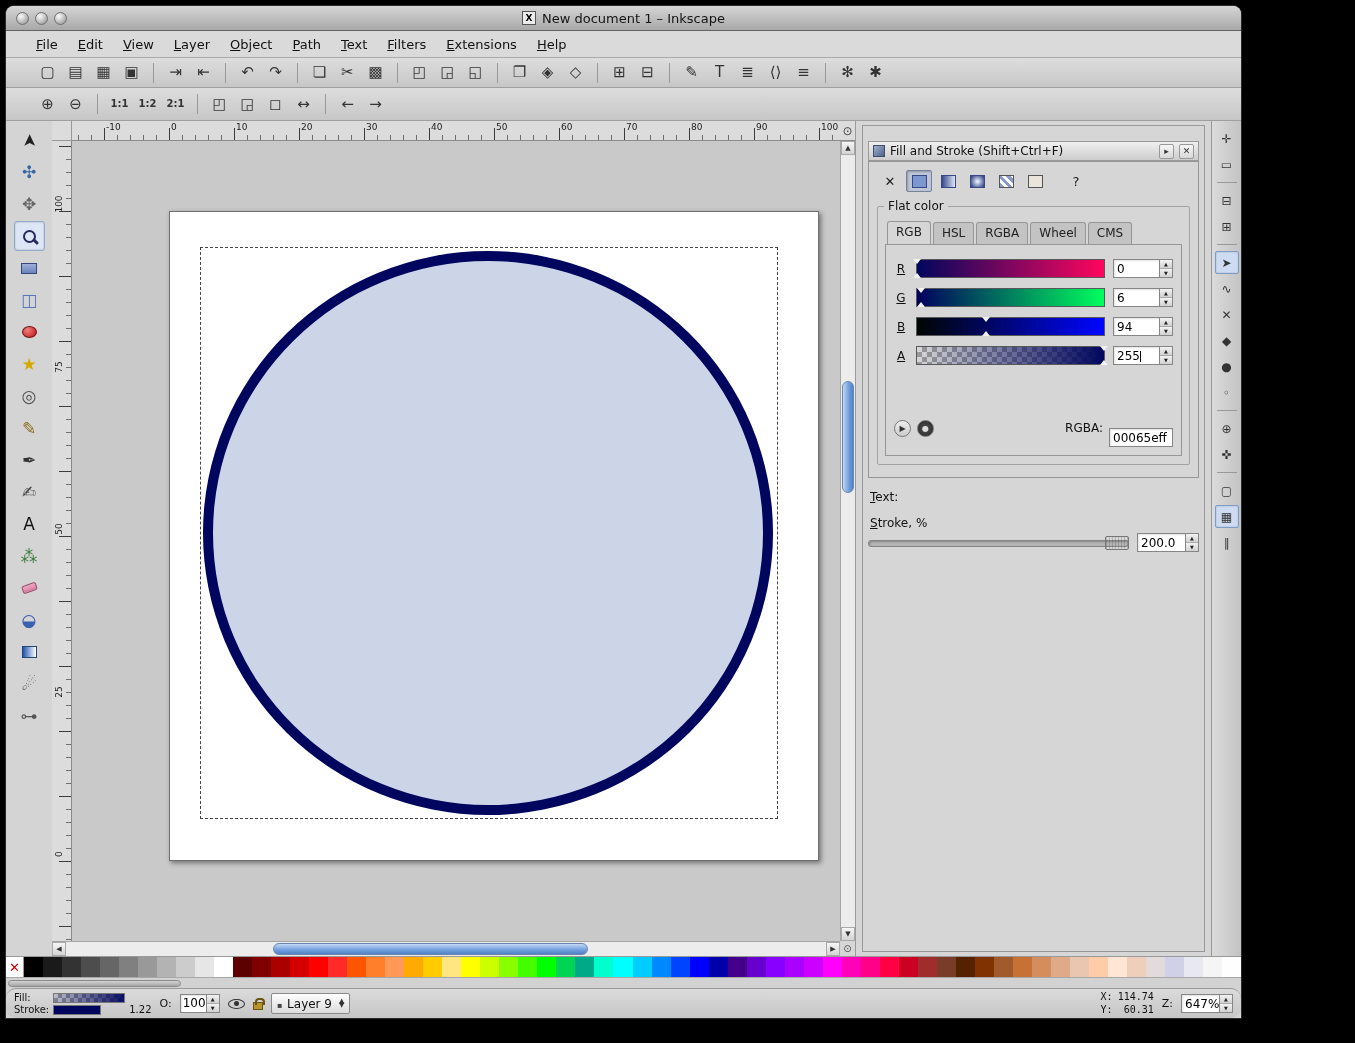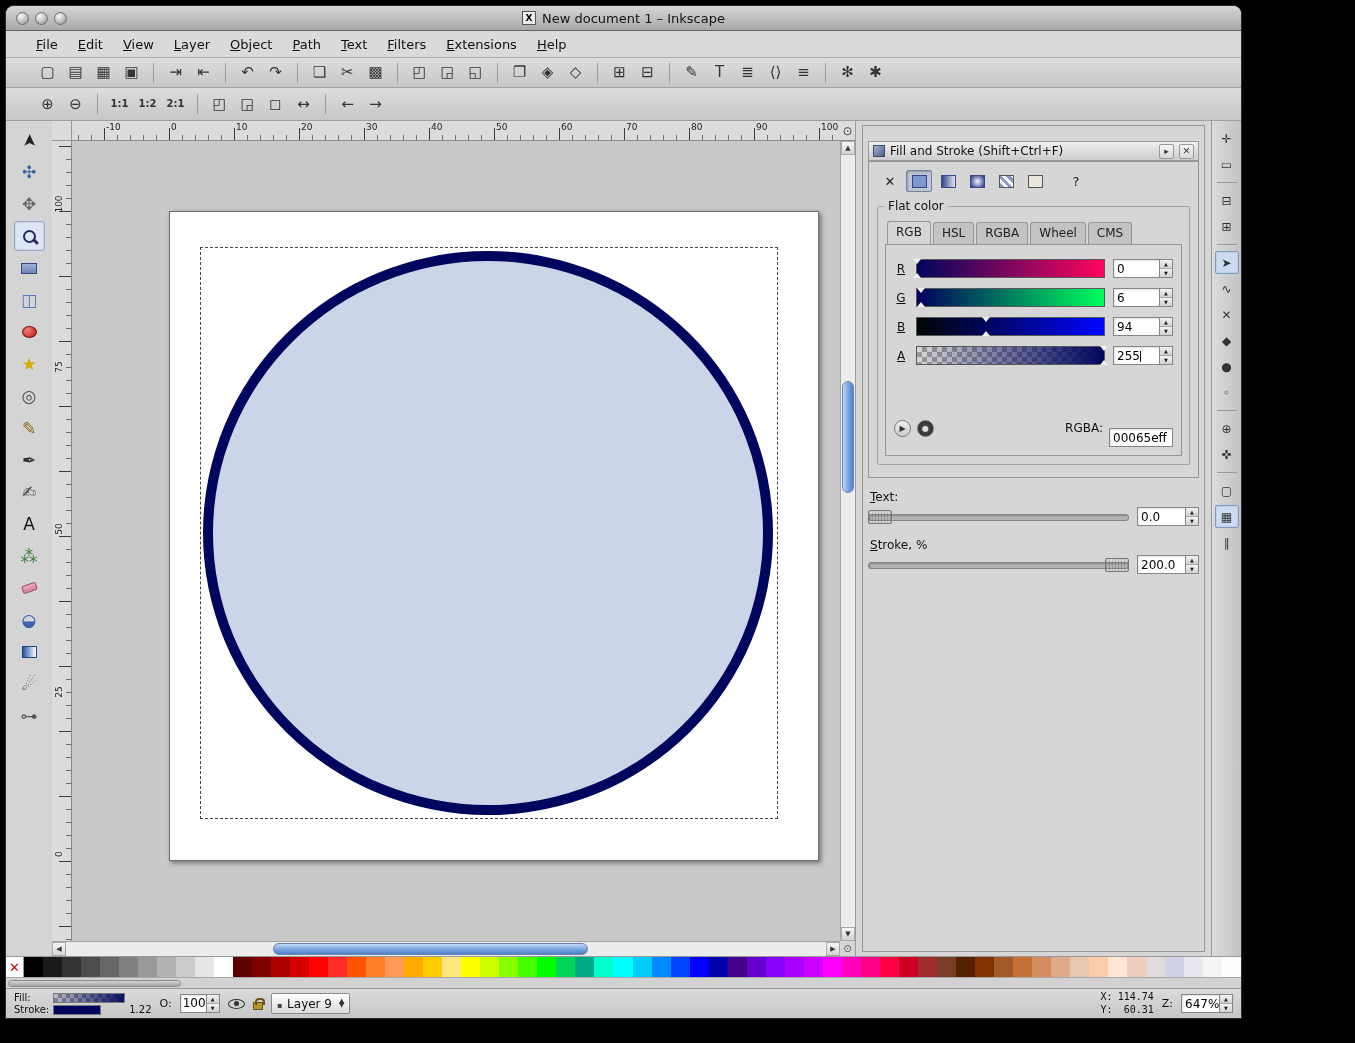--- a/index.html
+++ b/index.html
@@ -196,21 +196,21 @@
   .swatch { flex:1; }
   .remove-swatch { width:18px; flex:0 0 auto; background:#fff; display:flex; align-items:center; justify-content:center;
                    font-size:13px; font-weight:bold; color:#cc0000; border-right:1px solid #999; }
   .remove-swatch::before { content:"✕"; }
   #palette-scroll { height:11px; flex:0 0 auto; background:#d2d2d2; border-top:1px solid #a8a8a8; position:relative; }
   .pthumb { position:absolute; left:2px; top:2px; height:7px; width:14%; border-radius:4px;
             background:linear-gradient(#d3d3d3,#a6a6a6); border:1px solid #8a8a8a; }
 
   
   #statusbar { height:30px; flex:0 0 auto; background:linear-gradient(#dbdbdb,#c6c6c6); border-top:1px solid #999;
-               display:flex; align-items:center; padding:0 8px; gap:8px; font-size:11px; color:#111; }
+               display:flex; align-items:center; padding:0 8px; gap:8px; font-size:11px; color:#111;border-radius:10px; }
   .fs-ind { display:grid; grid-template-columns:auto auto auto; gap:0 4px; align-items:center; font-size:10px; line-height:1.2; }
   .ind-fill { width:72px; height:10px; border:1px solid #777;
               background-image:linear-gradient(to right,rgba(0,6,94,.15),rgba(0,6,94,.95)),
                 linear-gradient(45deg,#999 25%,transparent 25%,transparent 75%,#999 75%),
                 linear-gradient(45deg,#999 25%,transparent 25%,transparent 75%,#999 75%);
               background-size:100% 100%,8px 8px,8px 8px; background-position:0 0,0 0,4px 4px; background-color:#ddd; }
   .ind-stroke { width:48px; height:10px; border:1px solid #777; background:#00065e; }
   .o-spin { width:40px; }
   .o-spin .entry { padding:1px 2px; }
   .eye-icon { width:17px; height:10px; border:1px solid #333; border-radius:50%; position:relative; flex:0 0 auto; }
@@ -588,33 +588,20 @@
                 <span class="round-btn">▶</span>
                 <span class="round-btn dark">●</span>
                 <span class="rgba-label">RGBA:</span>
                 <span class="entry rgba-entry">00065eff</span>
               </div>
             </div>
           </div>
         </div>
 
         <div class="fx-label">Text:</div>
-        <div class="fx-row">
-          <div class="hscale">
-            <div class="trough"></div>
-            <div class="thumb" id="blur-thumb" style="left: calc(0% + 0px);"></div>
-          </div>
-          <div class="spin fx-spin">
-            <span class="entry">0.0</span>
-            <span class="arrows">
-                <span class="up"></span>
-                <span class="down"></span>
-              </span>
-          </div>
-        </div>
 
         <div class="fx-label">Stroke, %</div>
         <div class="fx-row">
           <div class="hscale">
             <div class="trough"></div>
             <div class="thumb" id="opacity-thumb" style="left: calc(100% - 24px);"></div>
           </div>
           <div class="spin fx-spin">
             <span class="entry">200.0</span>
             <span class="arrows">

